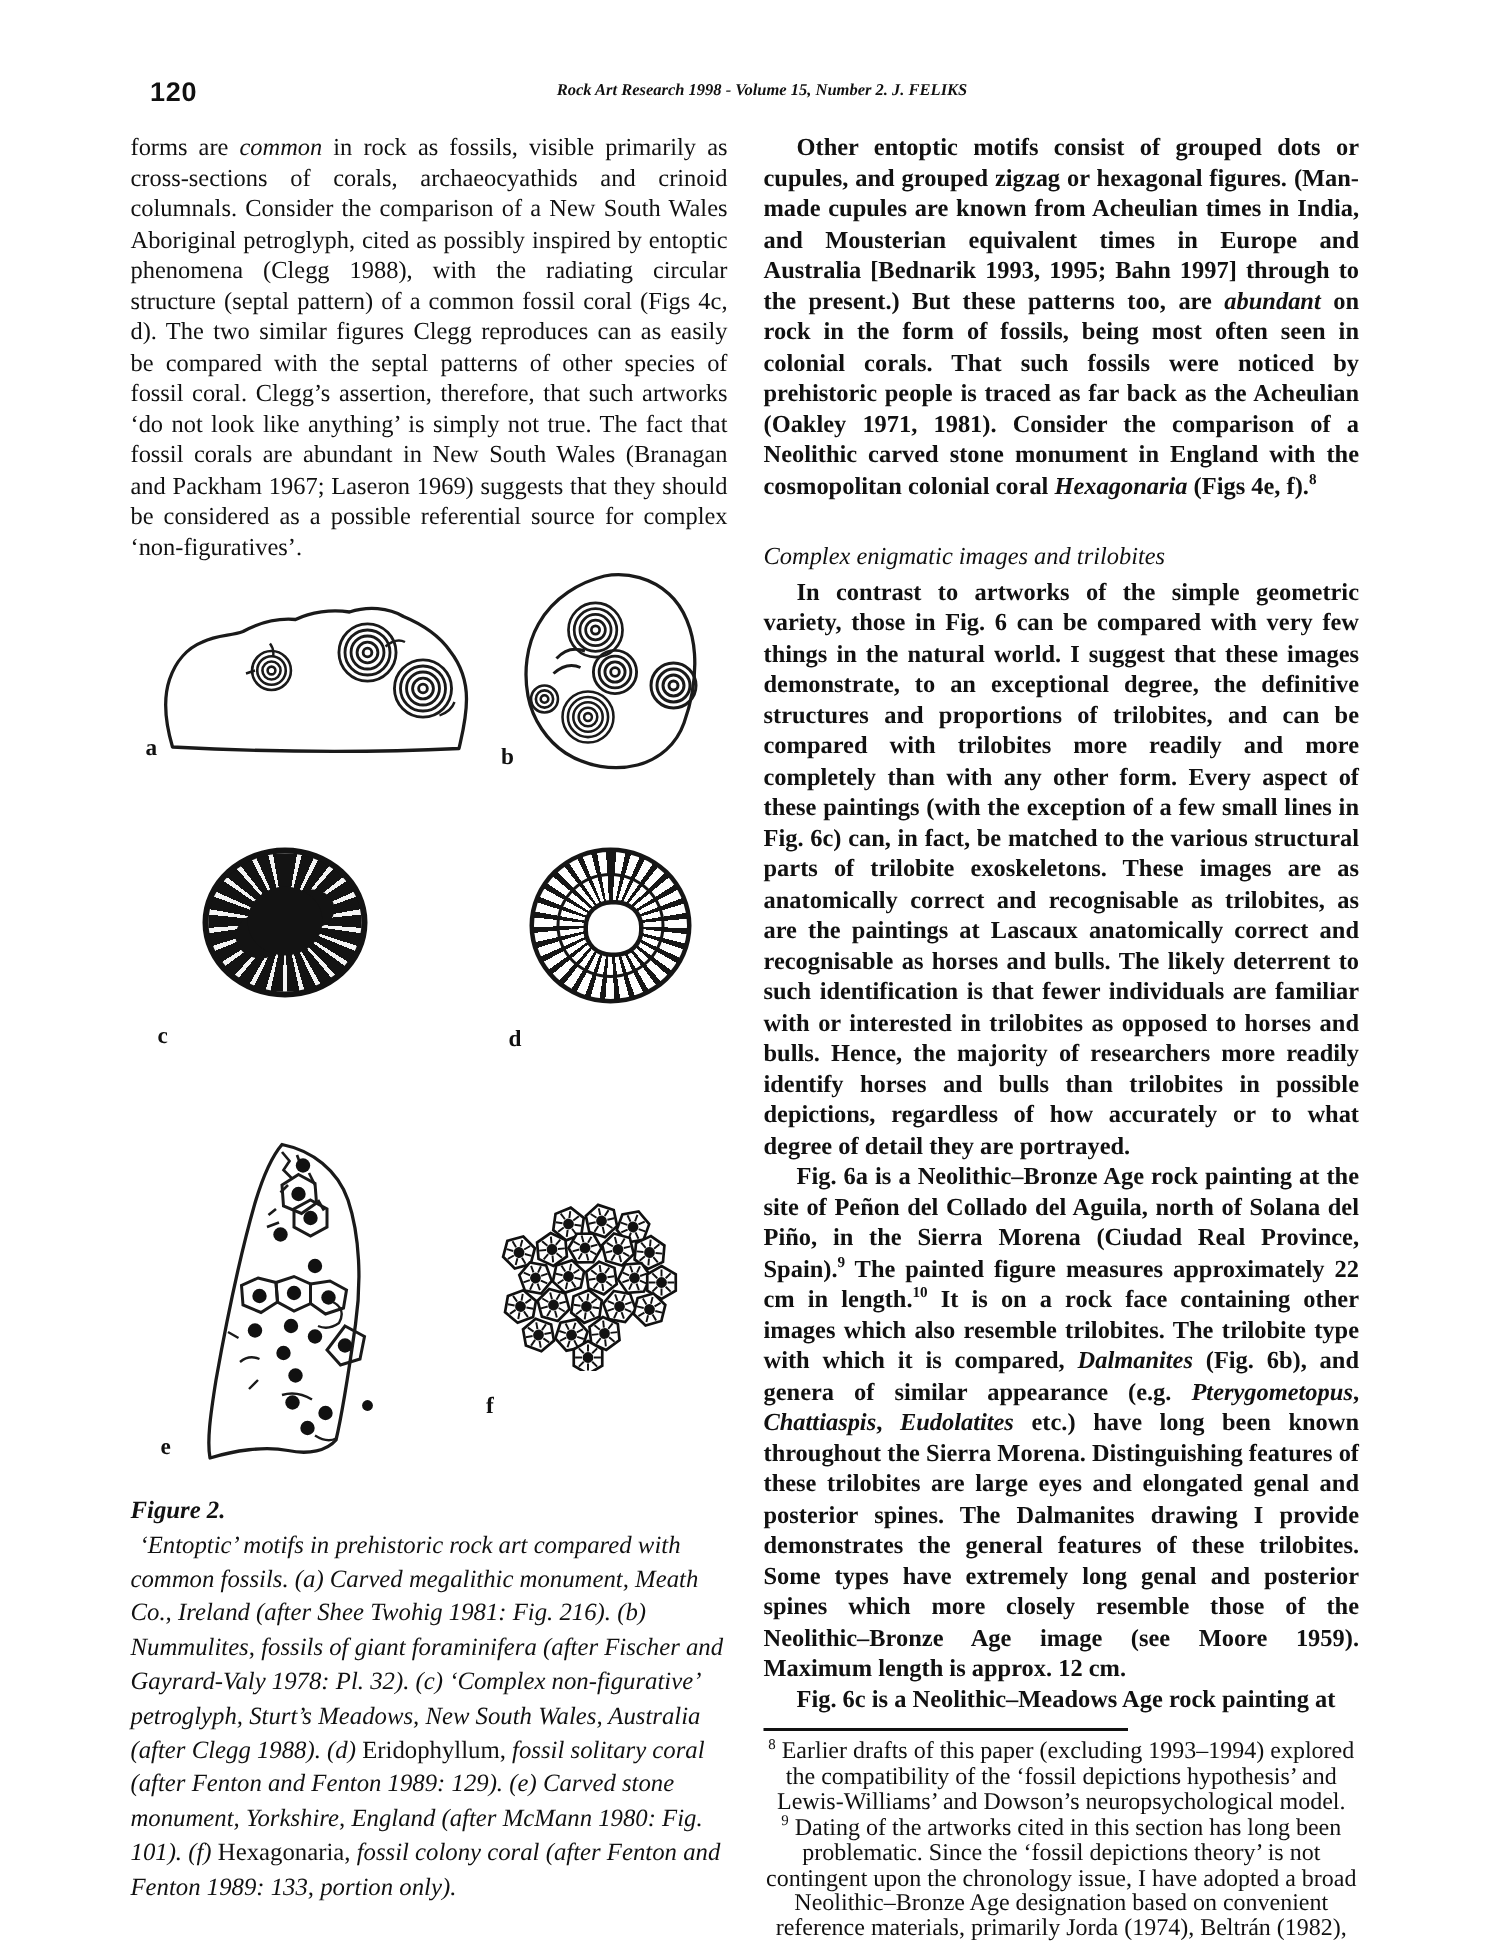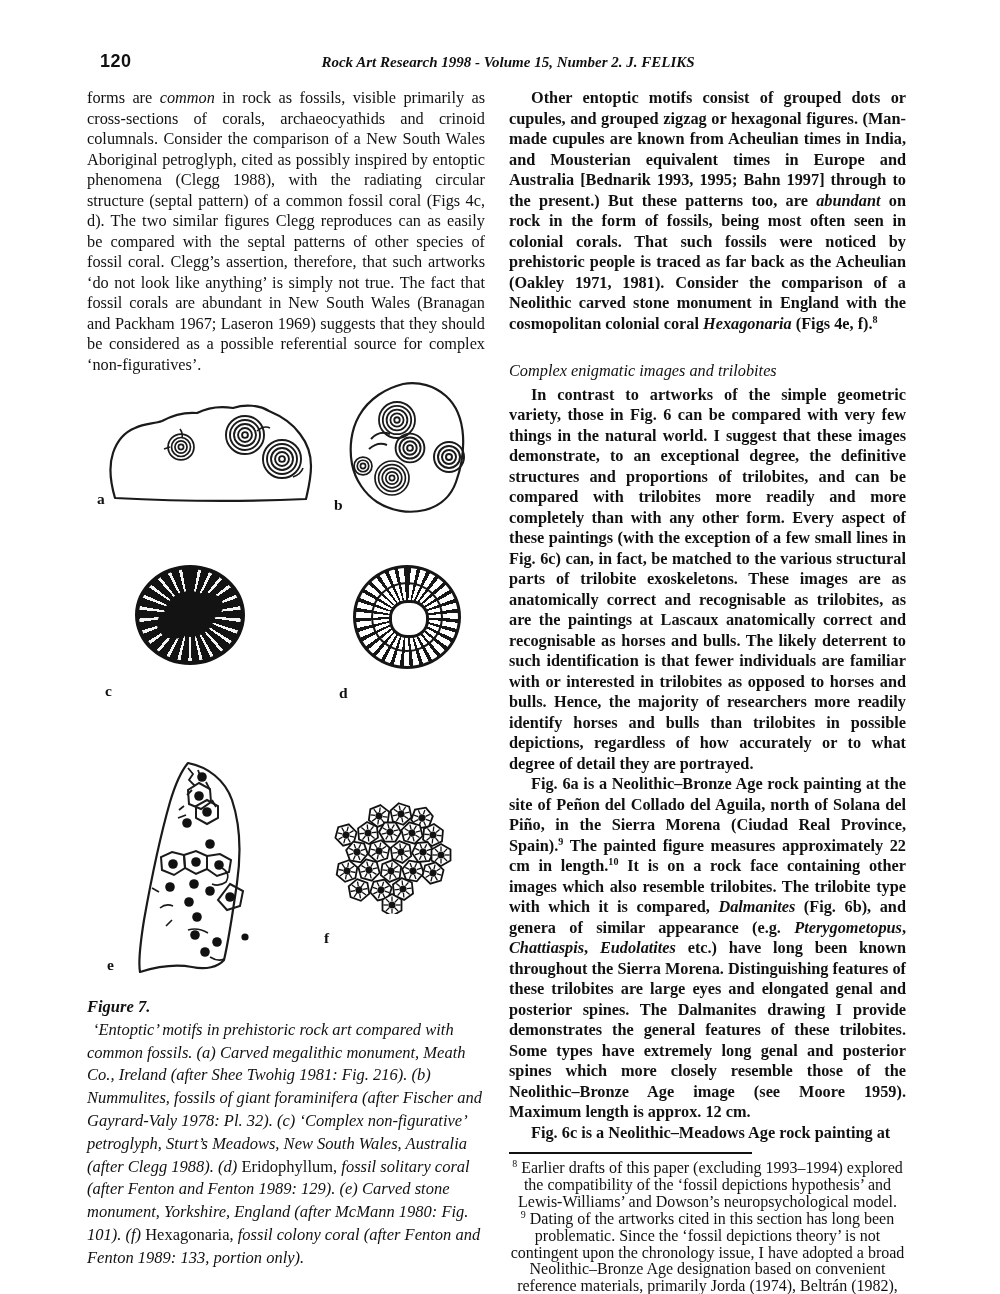--- a/index.html
+++ b/index.html
@@ -14,21 +14,21 @@
   sup { font-size:0.62em; vertical-align:super; line-height:0; }
 
   .header { position:absolute; top:50px; left:100px; right:84px; height:28px; }
   .page-num {
     position:absolute; left:0; top:1px;
     font-family:"Liberation Sans", sans-serif; font-weight:bold;
     font-size:18px; letter-spacing:0.5px;
   }
   .running {
     text-align:center; font-style:italic; font-weight:bold;
-    font-size:15px; padding-top:4px;
+    font-size:11px; padding-top:4px;
   }
 
   .col { position:absolute; top:88px; font-size:16.3px; line-height:20.5px; text-align:justify; }
   .col-left  { left:87px; width:398px; }
   .col-right { left:509px; width:397px; }
   .col p { margin:0; }
   .indent { text-indent:22px;font-weight:bold; }
 
   .section-heading { font-style:italic; margin:27px 0 3px 0; text-align:left; }
 
@@ -209,21 +209,21 @@
 
       <span class="fig-label" style="left:10px; top:104px;">a</span>
       <span class="fig-label" style="left:247px; top:110px;">b</span>
       <span class="fig-label" style="left:18px; top:296px;">c</span>
       <span class="fig-label" style="left:252px; top:298px;">d</span>
       <span class="fig-label" style="left:20px; top:570px;">e</span>
       <span class="fig-label" style="left:237px; top:543px;">f</span>
     </div>
 
     <div class="caption">
-      <div class="caption-title"><span class="it bd">Figure 7.</span></div>
+      <div class="caption-title"><span class="it bd">Figure 2.</span></div>
       <div class="caption-body"><span class="it">‘Entoptic’ motifs in prehistoric rock art compared with common fossils. (a) Carved megalithic monument, Meath Co., Ireland (after Shee Twohig 1981: Fig. 216). (b) Nummulites, fossils of giant foraminifera (after Fischer and Gayrard-Valy 1978: Pl. 32). (c) ‘Complex non-figurative’ petroglyph, Sturt’s Meadows, New South Wales, Australia (after Clegg 1988). (d) </span>Eridophyllum,<span class="it"> fossil solitary coral (after Fenton and Fenton 1989: 129). (e) Carved stone monument, Yorkshire, England (after McMann 1980: Fig. 101). (f) </span>Hexagonaria,<span class="it"> fossil colony coral (after Fenton and Fenton 1989: 133, portion only).</span></div>
     </div>
   </div>
 
   <div class="col col-right">
     <p class="indent">Other entoptic motifs consist of grouped dots or cupules, and grouped zigzag or hexagonal figures. (Man-made cupules are known from Acheulian times in India, and Mousterian equivalent times in Europe and Australia [Bednarik 1993, 1995; Bahn 1997] through to the present.) But these patterns too, are <span class="it">abundant</span> on rock in the form of fossils, being most often seen in colonial corals. That such fossils were noticed by prehistoric people is traced as far back as the Acheulian (Oakley 1971, 1981). Consider the comparison of a Neolithic carved stone monument in England with the cosmopolitan colonial coral <span class="it">Hexagonaria</span> (Figs 4e, f).<sup>8</sup></p>
     <div class="section-heading"><span class="it">Complex enigmatic images and trilobites</span></div>
     <p class="indent">In contrast to artworks of the simple geometric variety, those in Fig. 6 can be compared with very few things in the natural world. I suggest that these images demonstrate, to an exceptional degree, the definitive structures and proportions of trilobites, and can be compared with trilobites more readily and more completely than with any other form. Every aspect of these paintings (with the exception of a few small lines in Fig. 6c) can, in fact, be matched to the various structural parts of trilobite exoskeletons. These images are as anatomically correct and recognisable as trilobites, as are the paintings at Lascaux anatomically correct and recognisable as horses and bulls. The likely deterrent to such identification is that fewer individuals are familiar with or interested in trilobites as opposed to horses and bulls. Hence, the majority of researchers more readily identify horses and bulls than trilobites in possible depictions, regardless of how accurately or to what degree of detail they are portrayed.</p>
     <p class="indent">Fig. 6a is a Neolithic–Bronze Age rock painting at the site of Peñon del Collado del Aguila, north of Solana del Piño, in the Sierra Morena (Ciudad Real Province, Spain).<sup>9</sup> The painted figure measures approximately 22 cm in length.<sup>10</sup> It is on a rock face containing other images which also resemble trilobites. The trilobite type with which it is compared, <span class="it">Dalmanites</span> (Fig. 6b), and genera of similar appearance (e.g. <span class="it">Pterygometopus</span>, <span class="it">Chattiaspis</span>, <span class="it">Eudolatites</span> etc.) have long been known throughout the Sierra Morena. Distinguishing features of these trilobites are large eyes and elongated genal and posterior spines. The Dalmanites drawing I provide demonstrates the general features of these trilobites. Some types have extremely long genal and posterior spines which more closely resemble those of the Neolithic–Bronze Age image (see Moore 1959). Maximum length is approx. 12 cm.</p>
     <p class="indent">Fig. 6c is a Neolithic–Meadows Age rock painting at</p>

